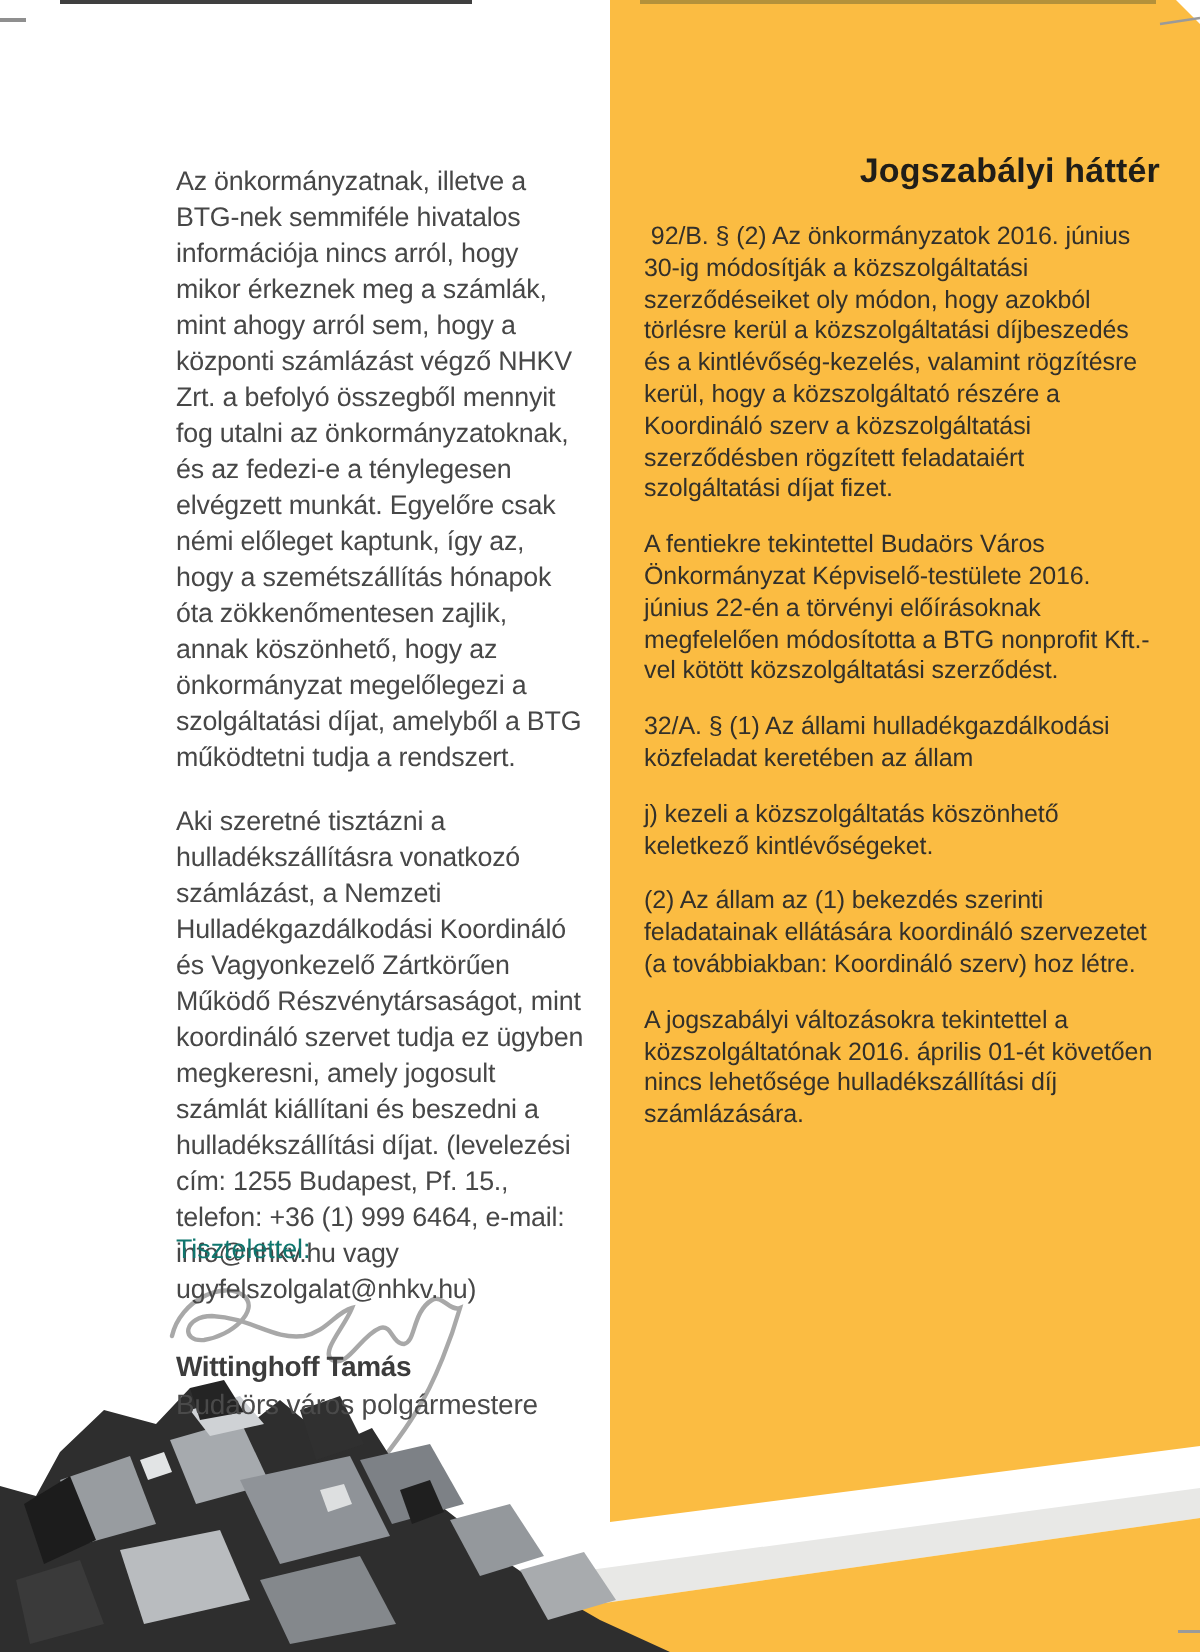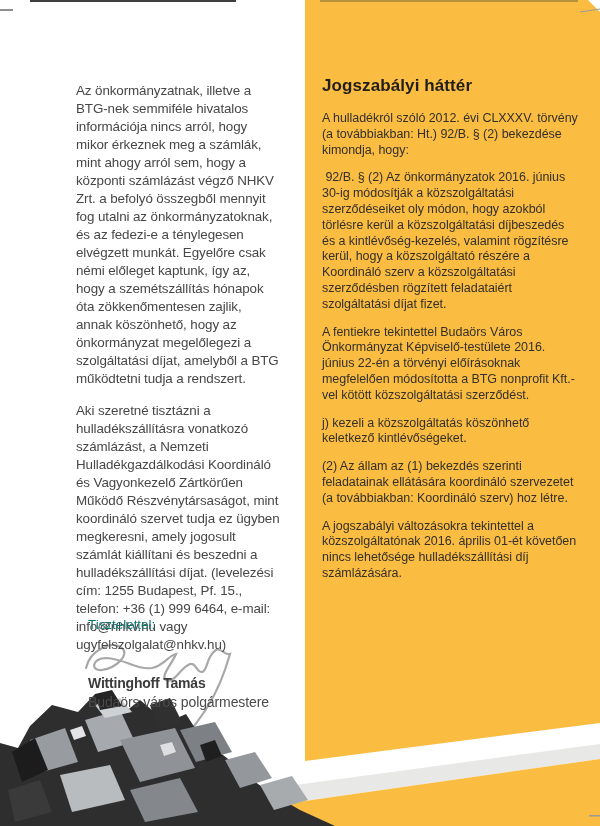--- a/index.html
+++ b/index.html
@@ -4,41 +4,41 @@
 <style>
   html,body{margin:0;padding:0;}
   body{
     width:600px;height:826px;position:relative;background:#ffffff;
     font-family:"Liberation Sans", sans-serif;overflow:hidden;
   }
   .bg-svg{position:absolute;left:0;top:0;z-index:0;}
 
   
   .left-col{
-    position:absolute;left:76px;top:82px;width:204px;z-index:2;
+    position:absolute;left:88px;top:82px;width:204px;z-index:2;
     color:#474747;font-size:13.4px;line-height:18px;letter-spacing:-0.1px;
   }
   .left-col p{margin:0 0 14px 0;}
   .closing{position:absolute;left:88px;top:617px;z-index:2;color:#0f766e;font-size:13.4px;}
   .signer-name{
     position:absolute;left:88px;top:675px;z-index:3;
     color:#3c3c3c;font-size:14px;font-weight:bold;letter-spacing:-0.2px;
   }
   .signer-title{
     position:absolute;left:88px;top:694px;z-index:3;
     color:#4a4a4a;font-size:14px;letter-spacing:-0.1px;
   }
 
   
   .legal-panel-text{
     position:absolute;left:322px;top:76px;width:258px;z-index:2;
     color:#33302a;font-size:12.5px;line-height:15.8px;letter-spacing:-0.05px;
   }
   .legal-panel-text h2{
-    margin:0 0 15px 0;font-size:17px;line-height:20px;color:#201e19;letter-spacing:0.1px;
+    margin:0 0 15px 0;font-size:17px;line-height:20px;color:#201e19;letter-spacing:0.1px;text-align:right;
   }
   .legal-panel-text p{margin:0 0 12px 0;}
   .legal-panel-text p:last-child{margin-bottom:0;}
   .block{display:block;color:#201e19;}
 </style>
 </head>
 <body>
 
 <svg class="bg-svg" width="600" height="826" viewBox="0 0 600 826">
 
@@ -96,20 +96,19 @@
 <div class="left-col">
   <p>Az önkormányzatnak, illetve a BTG-nek semmiféle hivatalos információja nincs arról, hogy mikor érkeznek meg a számlák, mint ahogy arról sem, hogy a központi számlázást végző NHKV Zrt. a befolyó összegből mennyit fog utalni az önkormányzatoknak, és az fedezi-e a ténylegesen elvégzett munkát. Egyelőre csak némi előleget kaptunk, így az, hogy a szemétszállítás hónapok óta zökkenőmentesen zajlik, annak köszönhető, hogy az önkormányzat megelőlegezi a szolgáltatási díjat, amelyből a BTG működtetni tudja a rendszert.</p>
   <p>Aki szeretné tisztázni a hulladékszállításra vonatkozó számlázást, a Nemzeti Hulladékgazdálkodási Koordináló és Vagyonkezelő Zártkörűen Működő Részvénytársaságot, mint koordináló szervet tudja ez ügyben megkeresni, amely jogosult számlát kiállítani és beszedni a hulladékszállítási díjat. (levelezési cím: 1255 Budapest, Pf. 15., telefon: +36 (1) 999 6464, e-mail: info@nhkv.hu vagy ugyfelszolgalat@nhkv.hu)</p>
 </div>
 <div class="closing">Tisztelettel:</div>
 <div class="signer-name">Wittinghoff Tamás</div>
 <div class="signer-title">Budaörs város polgármestere</div>
 
 <div class="legal-panel-text">
   <h2>Jogszabályi háttér</h2>
-  <p>A hulladékról szóló 2012. évi CLXXXV. törvény (a továbbiakban: Ht.) 92/B. § (2) bekezdése kimondja, hogy:</p>
   <p>&nbsp;92/B. § (2) Az önkormányzatok 2016. június 30-ig módosítják a közszolgáltatási szerződéseiket oly módon, hogy azokból törlésre kerül a közszolgáltatási díjbeszedés és a kintlévőség-kezelés, valamint rögzítésre kerül, hogy a közszolgáltató részére a Koordináló szerv a közszolgáltatási szerződésben rögzített feladataiért szolgáltatási díjat fizet.</p>
   <p>A fentiekre tekintettel Budaörs Város Önkormányzat Képviselő-testülete 2016. június 22-én a törvényi előírásoknak megfelelően módosította a BTG nonprofit Kft.-vel kötött közszolgáltatási szerződést.</p>
-  <p></p>
+  <p><span>32/A. § (1) Az állami hulladékgazdálkodási közfeladat keretében az állam</span></p>
   <p>j) kezeli a közszolgáltatás köszönhető keletkező kintlévőségeket.</p>
   <p>(2) Az állam az (1) bekezdés szerinti feladatainak ellátására koordináló szervezetet (a továbbiakban: Koordináló szerv) hoz létre.</p>
   <p>A jogszabályi változásokra tekintettel a közszolgáltatónak 2016. április 01-ét követően nincs lehetősége hulladékszállítási díj számlázására.</p>
 </div>
 
 </body></html>

